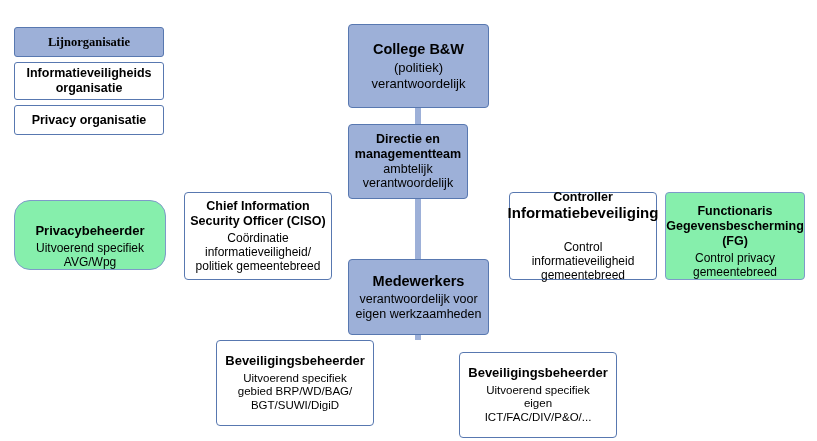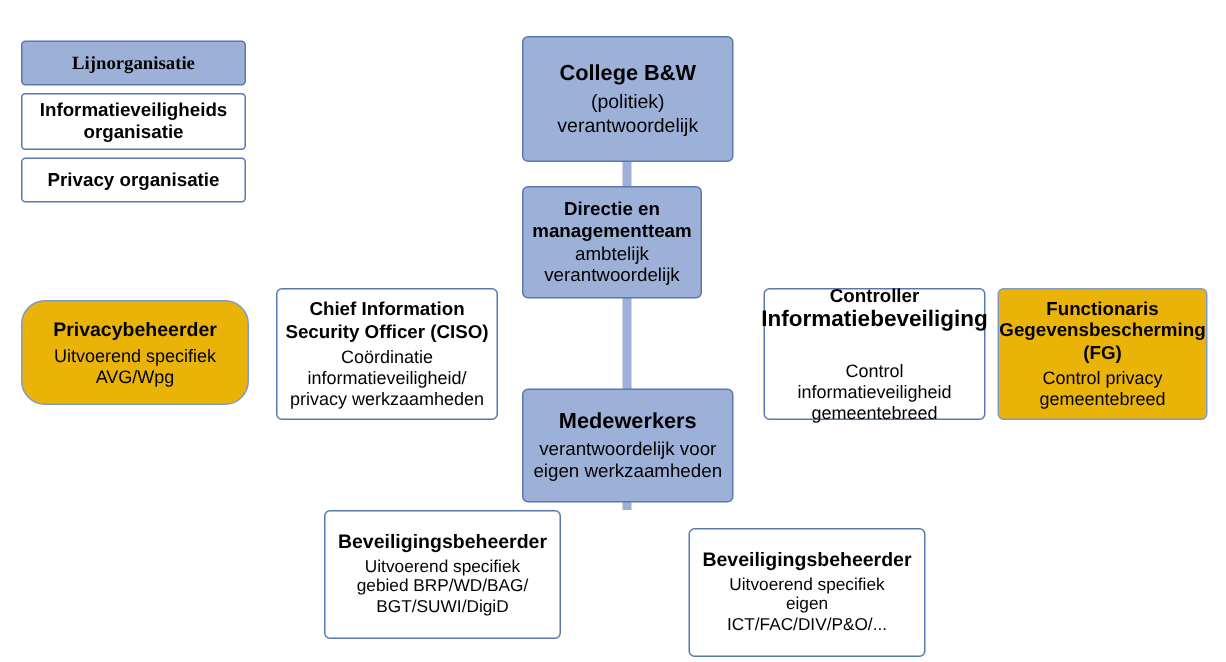--- a/index.html
+++ b/index.html
@@ -39,22 +39,23 @@
   
   .fill-mid {
     background: #9db0d8;
     border-color: #5878b0;
   }
   .fill-white {
     background: #ffffff;
     border-color: #5878b0;
   }
   .fill-pale {
-    background: #eab308;
+    background: #86efac;
     border-color: #7e9ac9;
+    justify-content: flex-end;
   }
   .connector {
     position: absolute;
     background: #9db0d8;
   }
   .legend-box {
     font-size: 12.5px;
     font-weight: bold;
   }
 </style>
@@ -103,21 +104,21 @@
     <span class="title" style="font-size:13px; margin-bottom:2px;">Privacybeheerder</span>
     <span class="sub">Uitvoerend specifiek</span>
     <span class="sub">AVG/Wpg</span>
   </div>
 
   <div class="box fill-white" style="left:184px; top:192px; width:148px; height:88px; border-radius:4px; font-size:12px;">
     <span class="title" style="font-size:12.5px;">Chief Information</span>
     <span class="title" style="font-size:12.5px; margin-bottom:2px;">Security Officer (CISO)</span>
     <span class="sub">Coördinatie</span>
     <span class="sub">informatieveiligheid/</span>
-    <span class="sub">privacy werkzaamheden</span>
+    <span class="sub">politiek gemeentebreed</span>
   </div>
 
   <div class="box fill-white" style="left:509px; top:192px; width:148px; height:88px; border-radius:4px; font-size:12px;">
     <span class="title" style="font-size:12.5px;">Controller</span>
     <span class="title" style="font-size:15px; margin-bottom:18px;">Informatiebeveiliging</span>
     <span class="sub">Control</span>
     <span class="sub">informatieveiligheid</span>
     <span class="sub">gemeentebreed</span>
   </div>
 

